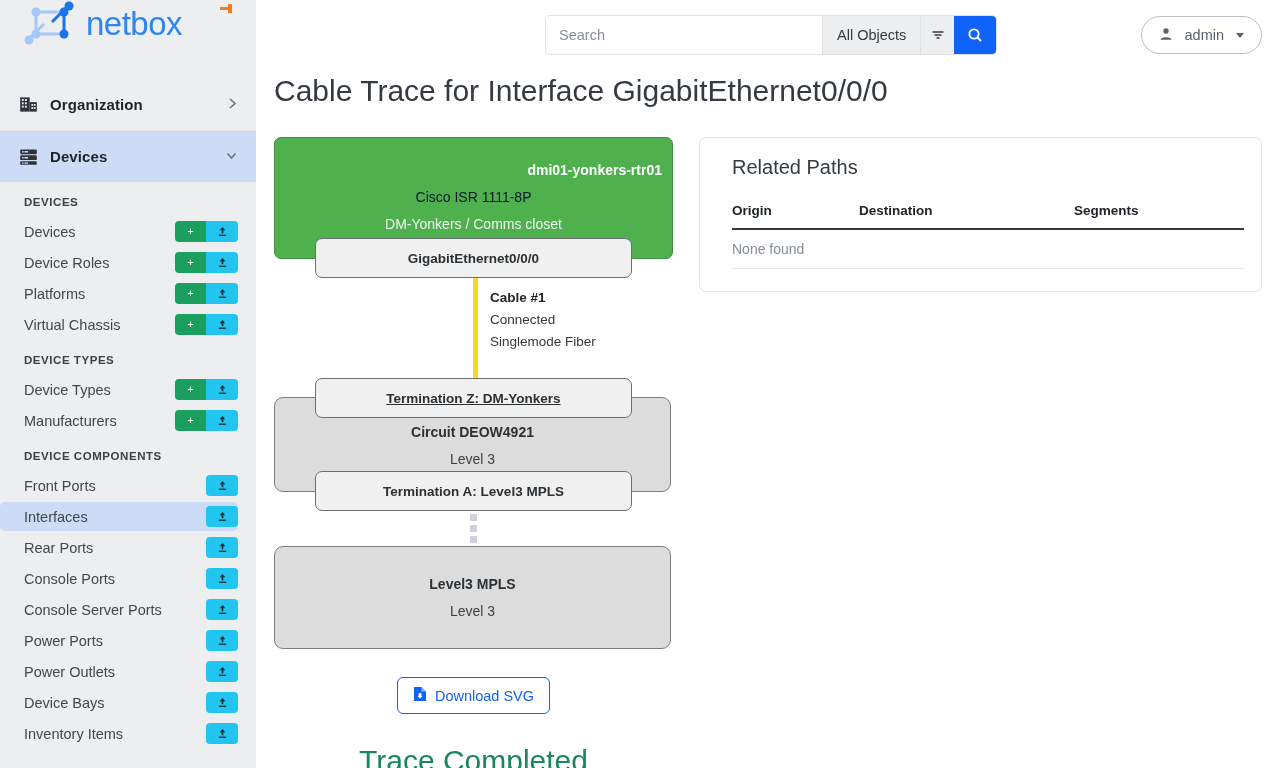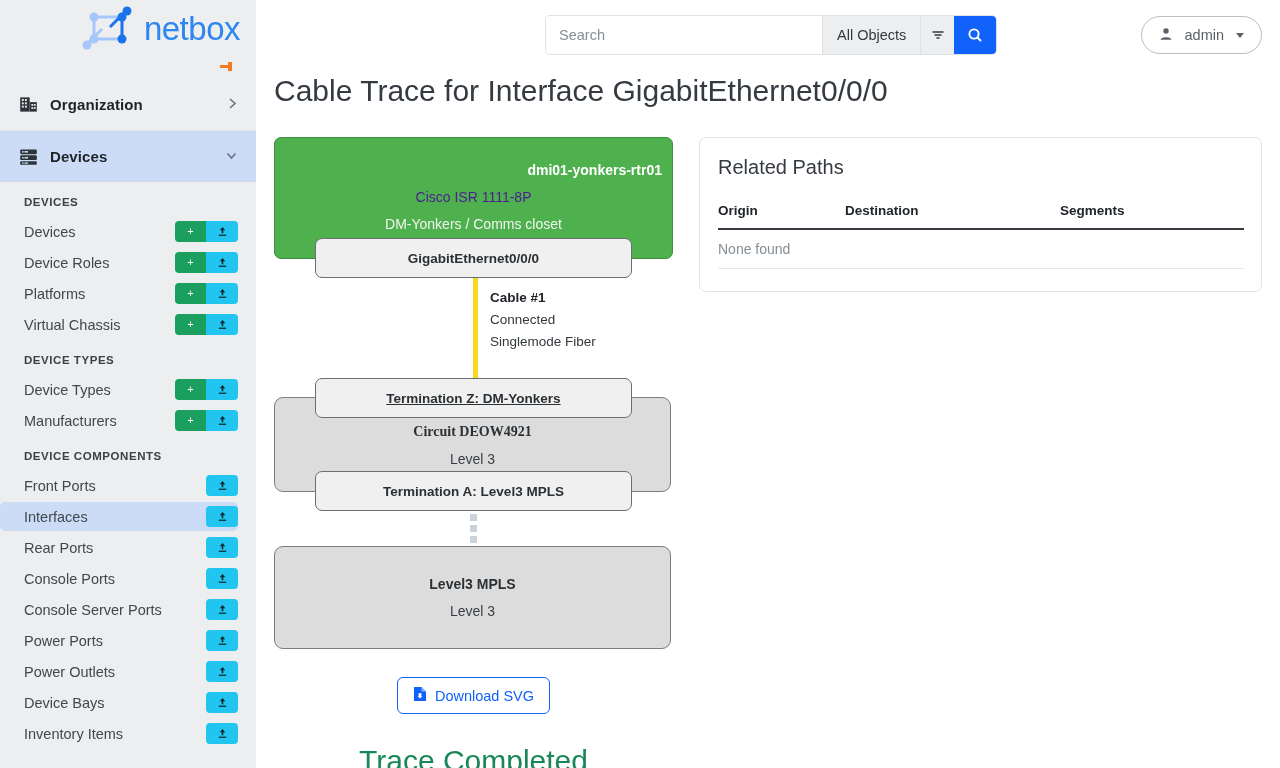--- a/index.html
+++ b/index.html
@@ -16,23 +16,22 @@
   
   .sidebar {
     width: 256px; height: 768px;
     background: #eceeef;
     flex: 0 0 256px;
     overflow: hidden;
     position: relative;
   }
   .brand {
     height: 78px;
-    display: flex; align-items: flex-end;
+    display: flex; align-items: flex-start;
     padding: 0 16px 0 24px;
-    flex-direction: column;
   }
   .brand-logo { display: flex; align-items: center; gap: 6px; flex: 1; }
   .pin-icon { margin-left: auto; margin-right: 6px; }
 
   .nav-group {
     display: flex; align-items: center;
     height: 52px;
     padding: 0 18px 0 14px;
     cursor: pointer;
     border-top: 1px solid #e2e4e6;
@@ -130,21 +129,21 @@
   .trace { width: 399px; flex: 0 0 399px; position: relative; }
   .node {
     border: 1px solid #6b6f73; border-radius: 7px;
     text-align: center; position: relative;
   }
   .node-device {
     background: #4eb14e; border-color: #3f8f3f;
     padding: 24px 10px 26px;
   }
   .node-device .t1 { color: #fff; font-size: 14px; font-weight: 700; margin-bottom: 11px; text-align: right; }
-  .node-device .t2 { color: #4c1d95; font-size: 14px; margin-bottom: 11px; }
+  .node-device .t2 { color: #0f172a; font-size: 14px; margin-bottom: 11px; }
   .node-device .t3 { color: #f2f6f2; font-size: 14px; }
 
   .termbox {
     background: #f0f0f0; border: 1px solid #6b6f73; border-radius: 7px;
     width: 317px; margin: 0 auto; height: 40px;
     display: flex; align-items: center; justify-content: center;
     font-size: 13.5px; font-weight: 700; color: #2b3034;
     position: relative; z-index: 3;
   }
   .overlap-up { margin-top: -21px; }
@@ -157,21 +156,21 @@
   .cable-info { position: absolute; left: 216px; top: 12px; text-align: left; }
   .cable-info .ci1 { font-size: 13.5px; font-weight: 700; color: #212529; margin-bottom: 7px; }
   .cable-info .ci2, .cable-info .ci3 { font-size: 13.5px; color: #33383d; margin-bottom: 7px; }
 
   .circuit-wrap { position: relative; }
   .circuit-box {
     background: #dcdcdc; border: 1px solid #7a7e82; border-radius: 9px;
     width: 397px; padding: 26px 10px 24px; text-align: center;
     position: relative; z-index: 1;
   }
-  .circuit-box .c1 { font-size: 14px; font-weight: 700; color: #2b3034; margin-bottom: 11px; font-family: Liberation Serif, serif; }
+  .circuit-box .c1 { font-size: 14px; font-weight: 700; color: #2b3034; margin-bottom: 11px; }
   .circuit-box .c2 { font-size: 14px; color: #3a3f44; }
   .termbox.onTop { margin-bottom: -21px; text-decoration: underline; }
 
   .dots { height: 35px; display: flex; flex-direction: column;
           align-items: center; justify-content: center; gap: 4px; }
   .dots span { width: 7px; height: 7px; background: #ccd2dc; display: block; }
 
   .node-end {
     background: #dcdcdc; border: 1px solid #7a7e82; border-radius: 9px;
     width: 397px; padding: 29px 10px 29px; text-align: center;
@@ -188,21 +187,21 @@
   }
   .trace-done {
     text-align: center; color: #18875a; font-size: 30px;
     margin-top: 30px; font-weight: 400;
   }
 
   
   .sidecol { flex: 1; padding-left: 26px; }
   .card {
     border: 1px solid #e3e5e7; border-radius: 7px;
-    padding: 18px 17px 22px 18px; background: #fff;
+    padding: 18px 17px 22px 32px; background: #fff;
   }
   .card-title { font-size: 20px; color: #343a40; margin-bottom: 24px; }
   table.paths { width: 100%; border-collapse: collapse; }
   table.paths th {
     text-align: left; font-size: 13.5px; font-weight: 700; color: #212529;
     padding: 0 0 10px 0; border-bottom: 2px solid #343a40;
   }
   table.paths td {
     font-size: 14px; color: #868e96;
     padding: 11px 0 11px 0; border-bottom: 1px solid #e6e8ea;

